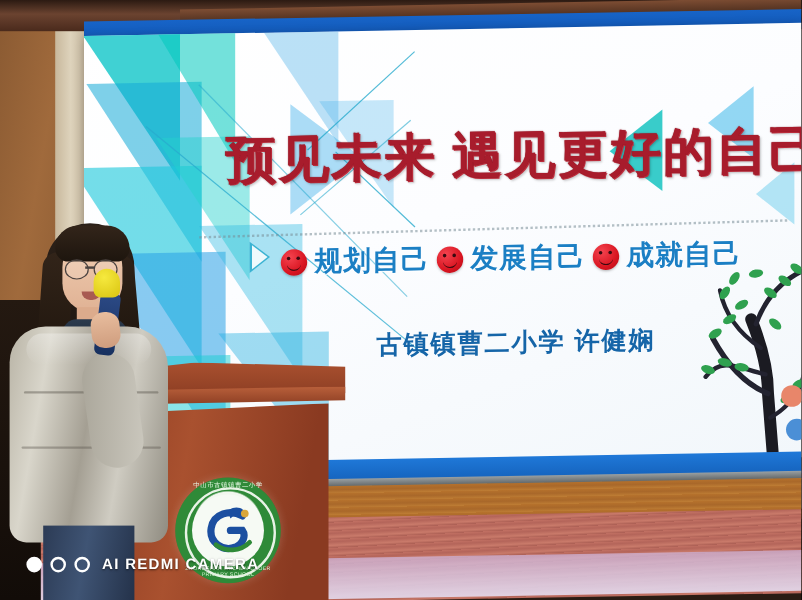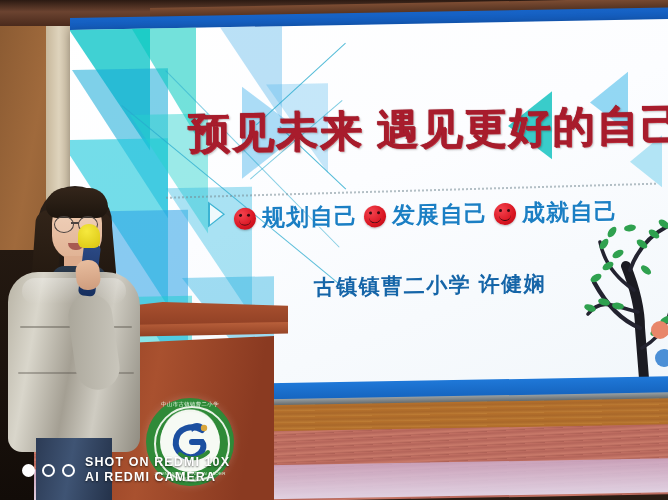--- a/index.html
+++ b/index.html
@@ -330,18 +330,17 @@
     <div id="mic-head"></div>
   </div>
 
   <div class="abs" id="wm">
     <div id="wm-dots">
       <span class="dot filled"></span>
       <span class="dot"></span>
       <span class="dot"></span>
     </div>
     <div id="wm-text">
-      <div>SHOT ON REDMI 10X</div>
       <div>AI REDMI CAMERA</div>
     </div>
   </div>
 
 </div>
 
 </body></html>

